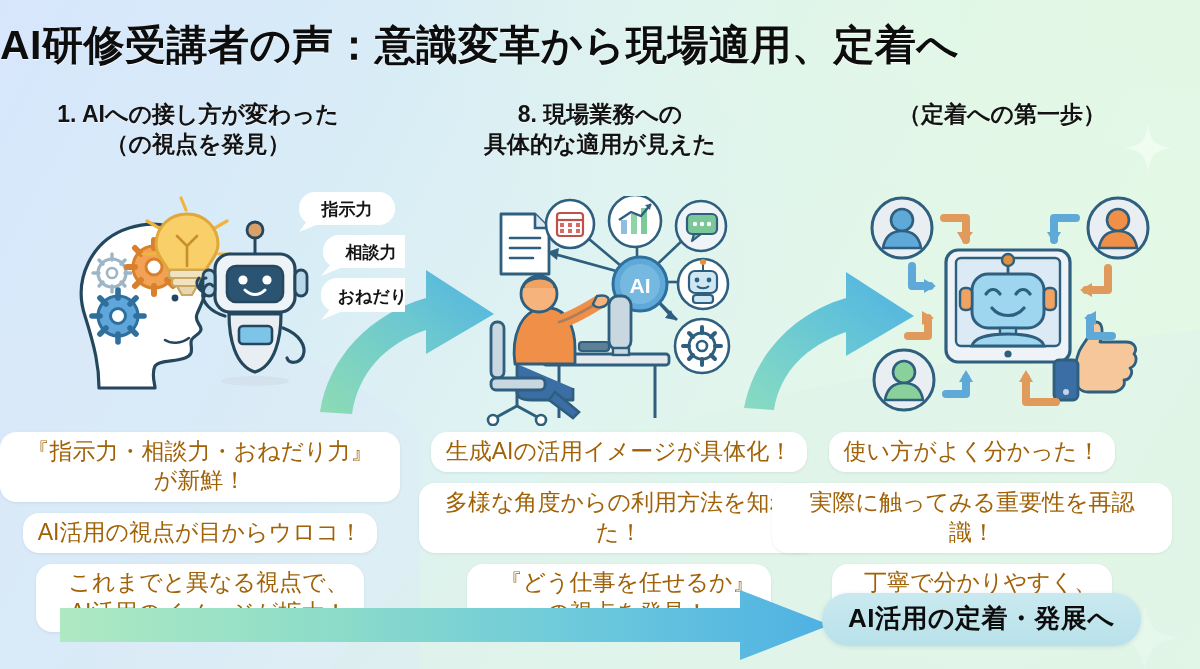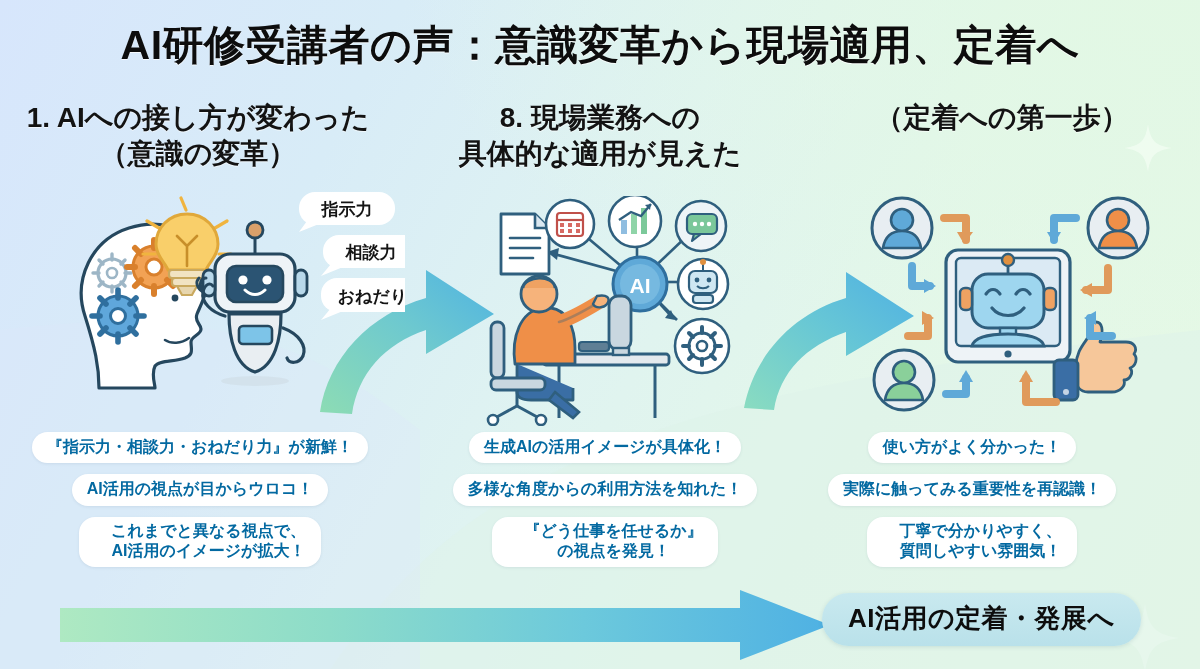--- a/index.html
+++ b/index.html
@@ -16,56 +16,55 @@
       radial-gradient(120% 100% at 100% 0%, rgba(226,248,228,.95) 0%, rgba(226,248,228,0) 55%),
       linear-gradient(118deg,#d7e6fc 0%, #d8ecf7 26%, #dff3f1 48%, #e3f7e9 70%, #e6f9e4 100%);
   }
 
   
   .bg-sparkle{position:absolute;pointer-events:none;}
 
   
   #title{
     position:absolute;left:0;top:18px;width:1200px;
-    text-align:center;
     font-size:41px;font-weight:bold;color:#0d0d0d;
     letter-spacing:.5px;
     text-shadow:0 1px 0 rgba(255,255,255,.75);
   }
 
   
   .col{position:absolute;top:100px;width:380px;}
   #col1{left:8px;}
   #col2{left:410px;}
   #col3{left:812px;}
   .col-head{
     text-align:center;
-    font-size:28px;font-weight:bold;color:#131313;
+    font-size:23px;font-weight:bold;color:#131313;
     line-height:1.30;
     text-shadow:0 1px 0 rgba(255,255,255,.6);
   }
 
   
   .illu{position:absolute;}
   #illu1{left:55px;top:188px;width:350px;height:210px;}
   #illu2{left:455px;top:196px;width:300px;height:230px;}
   #illu3{left:860px;top:188px;width:300px;height:232px;}
 
   
   .quotes{position:absolute;width:400px;}
   #q1{left:0px;top:432px;}
-  #q2{left:405px;top:432px;}
+  #q2{left:419px;top:432px;}
   #q3{left:772px;top:432px;}
   .quote{
     display:block;margin:0 auto 11px auto;
     width:fit-content;max-width:384px;
     background:#ffffff;
     border-radius:16px;
     padding:5px 15px 6px 15px;
-    font-size:16px;font-weight:bold;color:#0369a1;
+    font-size:23px;font-weight:normal;color:#a16207;
     line-height:1.28;text-align:center;
     box-shadow:0 1px 3px rgba(60,90,120,.10);
   }
   .quote.two-line{padding-top:4px;padding-bottom:5px;padding-left:32px;}
 
   
   #bottom-arrow{position:absolute;left:60px;top:590px;}
   #bottom-pill{
     position:absolute;left:822px;top:593px;
     background:linear-gradient(180deg,#c9e9ef 0%,#b9e1ea 100%);
@@ -92,21 +91,21 @@
   <svg class="bg-sparkle" style="left:0;top:0" width="1200" height="669" viewBox="0 0 1200 669">
     <path d="M330 669 C470 470 640 392 1200 330 L1200 669 Z" fill="#dff3ea" opacity=".55"></path>
     <path d="M0 330 C240 300 330 360 420 430 L420 669 L0 669 Z" fill="#dce9f8" opacity=".35"></path>
   </svg>
 
   <div id="title">AI研修受講者の声：意識変革から現場適用、定着へ</div>
 
   <div class="col" id="col1">
     <div class="col-head">
       <div>1. AIへの接し方が変わった</div>
-      <div>（意識の変革）</div>
+      <div>（の視点を発見）</div>
     </div>
   </div>
 
   <div class="col" id="col2">
     <div class="col-head">
       <div>8. 現場業務への</div>
       <div>具体的な適用が見えた</div>
     </div>
   </div>
 

